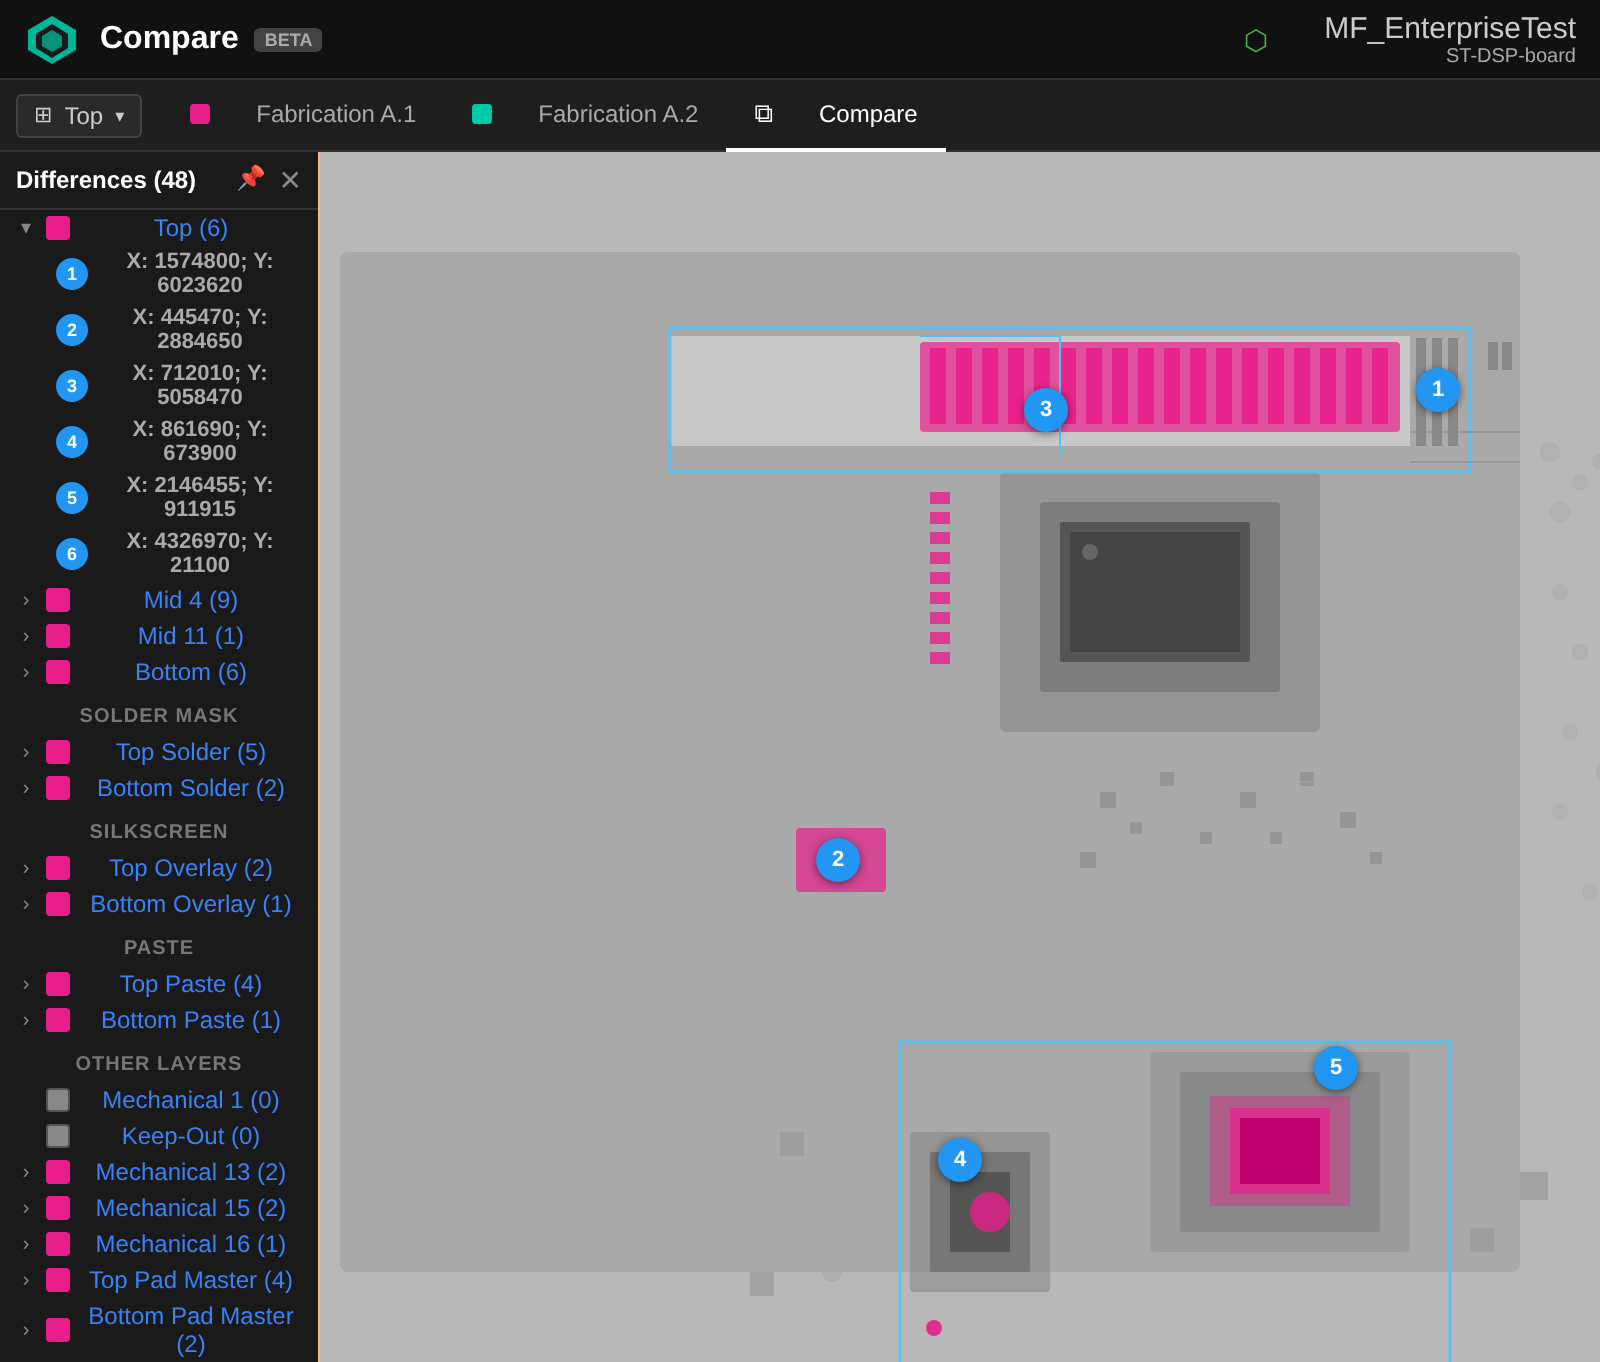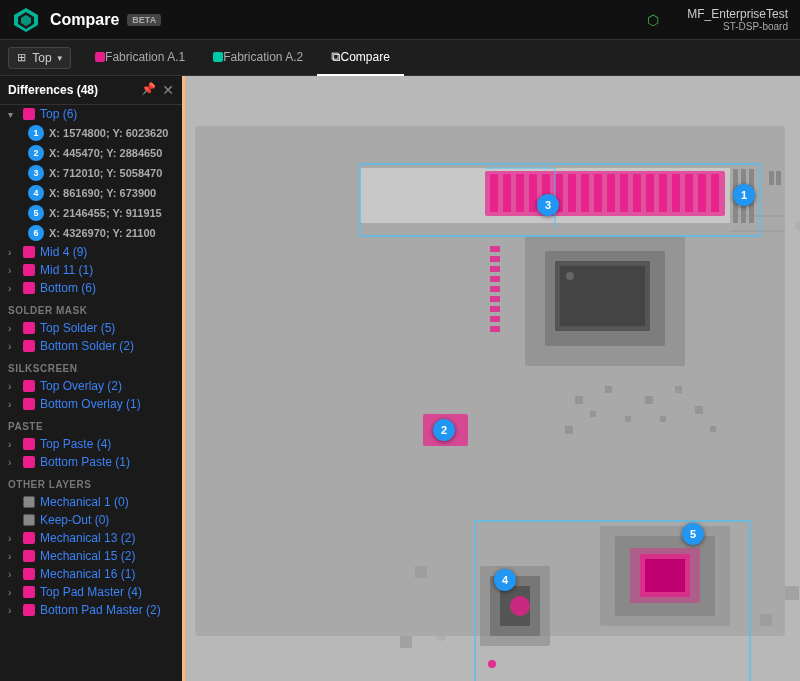--- a/index.html
+++ b/index.html
@@ -9,29 +9,29 @@
     #header { background: #111; display: flex; align-items: center; padding: 6px 12px; height: 40px; border-bottom: 1px solid #333; }
     #logo { width: 28px; height: 28px; margin-right: 10px; }
     #app-title { font-size: 16px; font-weight: bold; color: #fff; margin-right: 8px; }
     #beta-badge { background: #444; color: #aaa; font-size: 9px; padding: 1px 5px; border-radius: 3px; font-weight: bold; }
     #file-info { margin-left: auto; text-align: right; font-size: 11px; color: #aaa; display: flex; align-items: center; gap: 6px; }
     #file-icon { color: #4caf50; font-size: 14px; }
 
     
     #tabbar { background: #1e1e1e; display: flex; align-items: center; height: 36px; border-bottom: 1px solid #333; padding-left: 8px; gap: 0; }
     #layer-selector { background: #2a2a2a; border: 1px solid #444; color: #ccc; padding: 3px 8px; font-size: 12px; display: flex; align-items: center; gap: 6px; margin-right: 10px; cursor: pointer; border-radius: 3px; }
-    .tab { padding: 6px 14px; cursor: pointer; font-size: 12px; color: #aaa; display: flex; align-items: center; gap: 0; border-bottom: 2px solid transparent; height: 36px; }
+    .tab { padding: 6px 14px; cursor: pointer; font-size: 12px; color: #aaa; display: flex; align-items: center; gap: 23px; border-bottom: 2px solid transparent; height: 36px; }
     .tab.active { color: #fff; border-bottom: 2px solid #fff; }
     .tab-dot { width: 10px; height: 10px; border-radius: 2px; display: inline-block; }
 
     
     #main { display: flex; height: calc(681px - 76px); }
 
     
-    #sidebar { width: 185px; background: #1a1a1a; border-right: 3px solid #fdba74; overflow-y: auto; flex-shrink: 0; }
+    #sidebar { width: 160px; background: #1a1a1a; border-right: 1px solid #fdba74; overflow-y: auto; flex-shrink: 0; text-align: center; }
     #sidebar::-webkit-scrollbar { width: 4px; }
     #sidebar::-webkit-scrollbar-track { background: #1a1a1a; }
     #sidebar::-webkit-scrollbar-thumb { background: #444; }
 
     #diff-header { display: flex; align-items: center; justify-content: space-between; padding: 6px 8px; border-bottom: 1px solid #333; }
     #diff-title { font-size: 12px; color: #fff; font-weight: bold; }
     #diff-actions { display: flex; gap: 6px; color: #888; cursor: pointer; }
 
     .section-label { font-size: 10px; color: #777; padding: 8px 8px 3px 8px; text-transform: uppercase; letter-spacing: 0.5px; font-weight: bold; }
     .tree-item { padding: 2px 8px; display: flex; align-items: center; gap: 5px; cursor: pointer; }
@@ -62,21 +62,21 @@
   <svg id="logo" viewBox="0 0 28 28">
     <polygon points="14,2 26,9 26,19 14,26 2,19 2,9" fill="#00c9a7" opacity="0.9"></polygon>
     <polygon points="14,6 22,11 22,18 14,23 6,18 6,11" fill="#1a1a1a"></polygon>
     <polygon points="14,9 19,12 19,17 14,20 9,17 9,12" fill="#00c9a7" opacity="0.7"></polygon>
   </svg>
   <span id="app-title">Compare</span>
   <span id="beta-badge">BETA</span>
   <div id="file-info">
     <span id="file-icon">⬡</span>
     <div>
-      <div style="color:#ccc;font-size:12px;padding-left:22px;">MF_EnterpriseTest</div>
+      <div style="color:#ccc;font-size:15px;padding-left:22px;">MF_EnterpriseTest</div>
       <div style="color:#aaa;font-size:10px;">ST-DSP-board</div>
     </div>
   </div>
 </div>
 
 <div id="tabbar">
   <div id="layer-selector">
     <span style="font-size:11px;">⊞</span>
     <span>Top</span>
     <span style="font-size:9px;">▾</span>

